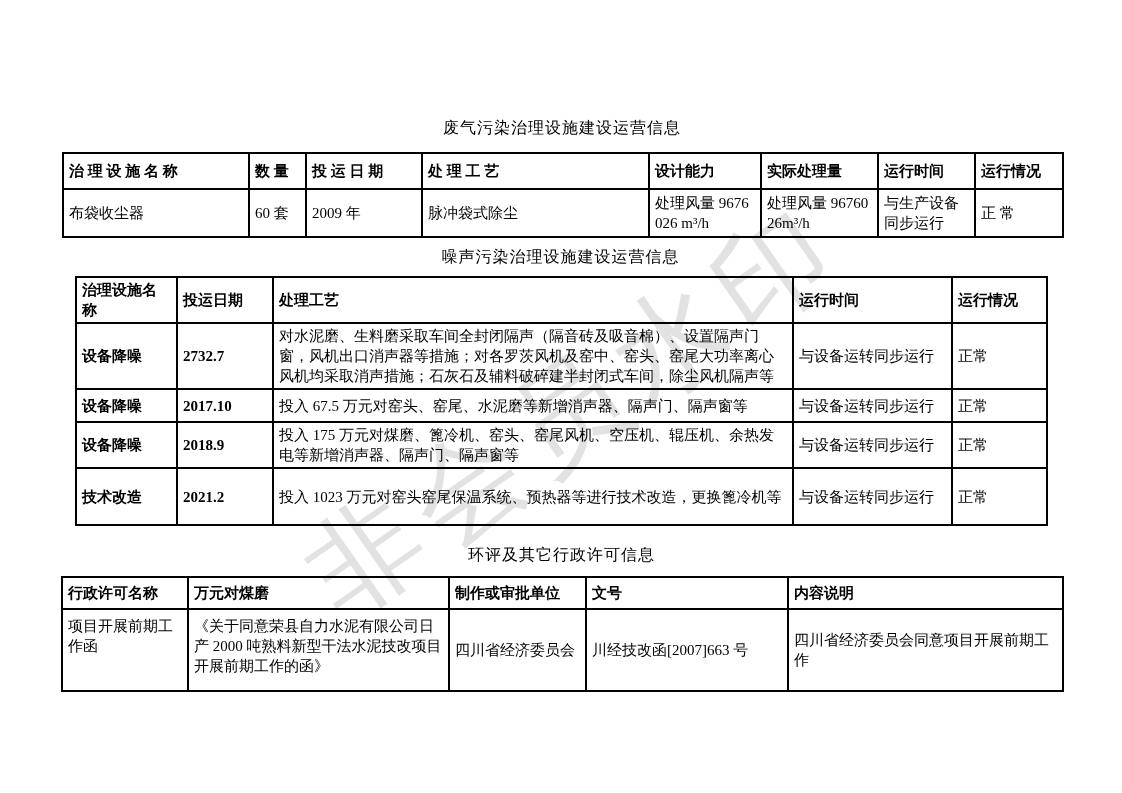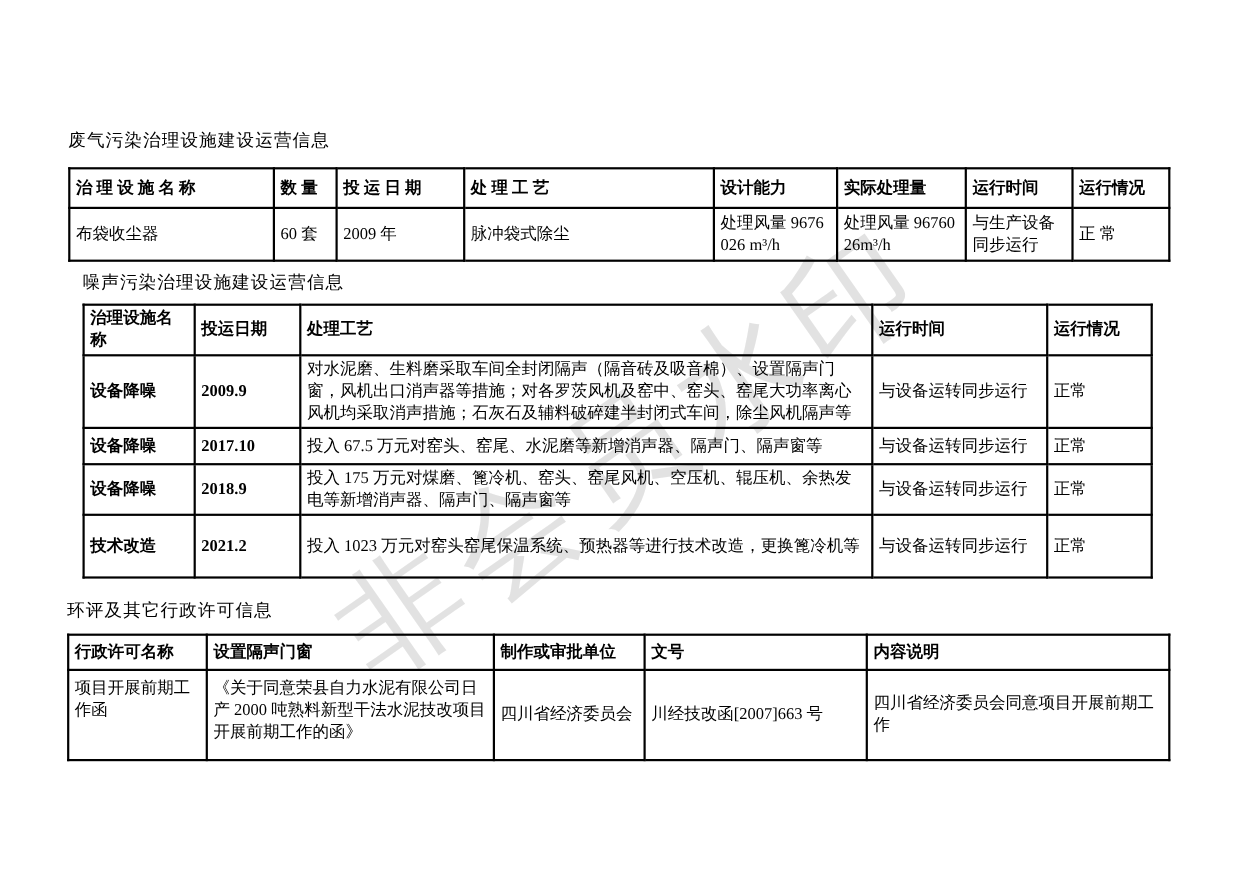--- a/index.html
+++ b/index.html
@@ -12,21 +12,21 @@
   }
   .page { position:absolute; left:0; top:0; width:1122px; height:793px; background:#fff; overflow:hidden; }
   .watermark {
     position:absolute; left:262px; top:330px; width:640px;
     font-family:"Liberation Sans", sans-serif;
     font-size:112px; letter-spacing:12px; white-space:nowrap;
     color:#c7c7c7; opacity:0.5;
     transform:rotate(-35deg); transform-origin:center center;
     z-index:0; user-select:none;
   }
-  .sec-title { position:absolute; text-align:left; font-size:16px; z-index:2; letter-spacing:1px; }
+  .sec-title { position:absolute; text-align:center; font-size:16px; z-index:2; letter-spacing:1px; }
   table { position:absolute; border-collapse:collapse; table-layout:fixed; z-index:1; background:transparent; }
   th,td {
     border:2px solid #000;
     font-size:15px; line-height:20px;
     padding:2px 5px;
     text-align:left; vertical-align:middle;
     overflow:hidden; word-break:break-all;
   }
   th { font-weight:bold; }
   .b { font-weight:bold;margin-top:30px; }
@@ -93,21 +93,21 @@
     <tbody>
         <tr style="height:46px">
       <th>治理设施名称</th>
       <th>投运日期</th>
       <th>处理工艺</th>
       <th>运行时间</th>
       <th>运行情况</th>
     </tr>
     <tr style="height:62px">
       <td class="b">设备降噪</td>
-      <td class="b">2009.9</td>
+      <td class="b">2732.7</td>
       <td>对水泥磨、生料磨采取车间全封闭隔声（隔音砖及吸音棉）、设置隔声门窗，风机出口消声器等措施；对各罗茨风机及窑中、窑头、窑尾大功率离心风机均采取消声措施；石灰石及辅料破碎建半封闭式车间，除尘风机隔声等</td>
       <td>与设备运转同步运行</td>
       <td>正常</td>
     </tr>
     <tr style="height:33px">
       <td class="b">设备降噪</td>
       <td class="b">2017.10</td>
       <td>投入 67.5 万元对窑头、窑尾、水泥磨等新增消声器、隔声门、隔声窗等</td>
       <td>与设备运转同步运行</td>
       <td>正常</td>
@@ -134,21 +134,21 @@
     <colgroup>
       <col style="width:126px">
         <col style="width:261px">
         <col style="width:137px">
         <col style="width:202px">
         <col style="width:275px">
     </colgroup>
     <tbody>
         <tr style="height:32px">
       <th>行政许可名称</th>
-      <th>设置隔声门窗</th>
+      <th>万元对煤磨</th>
       <th>制作或审批单位</th>
       <th>文号</th>
       <th>内容说明</th>
     </tr>
     <tr style="height:82px">
       <td class="vtop">项目开展前期工作函</td>
       <td class="vtop">《关于同意荣县自力水泥有限公司日产 2000 吨熟料新型干法水泥技改项目开展前期工作的函》</td>
       <td>四川省经济委员会</td>
       <td>川经技改函[2007]663 号</td>
       <td>四川省经济委员会同意项目开展前期工作</td>

